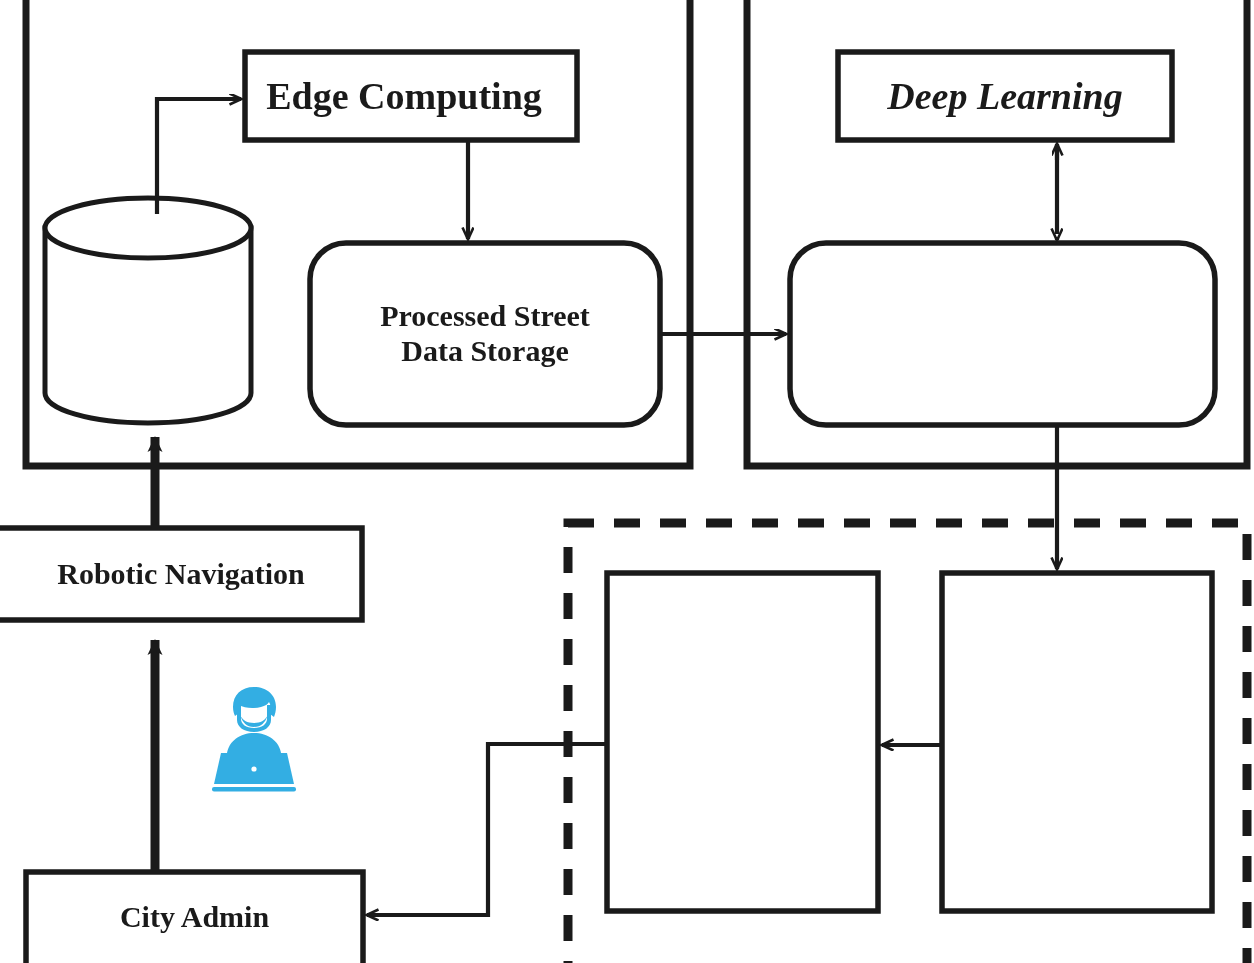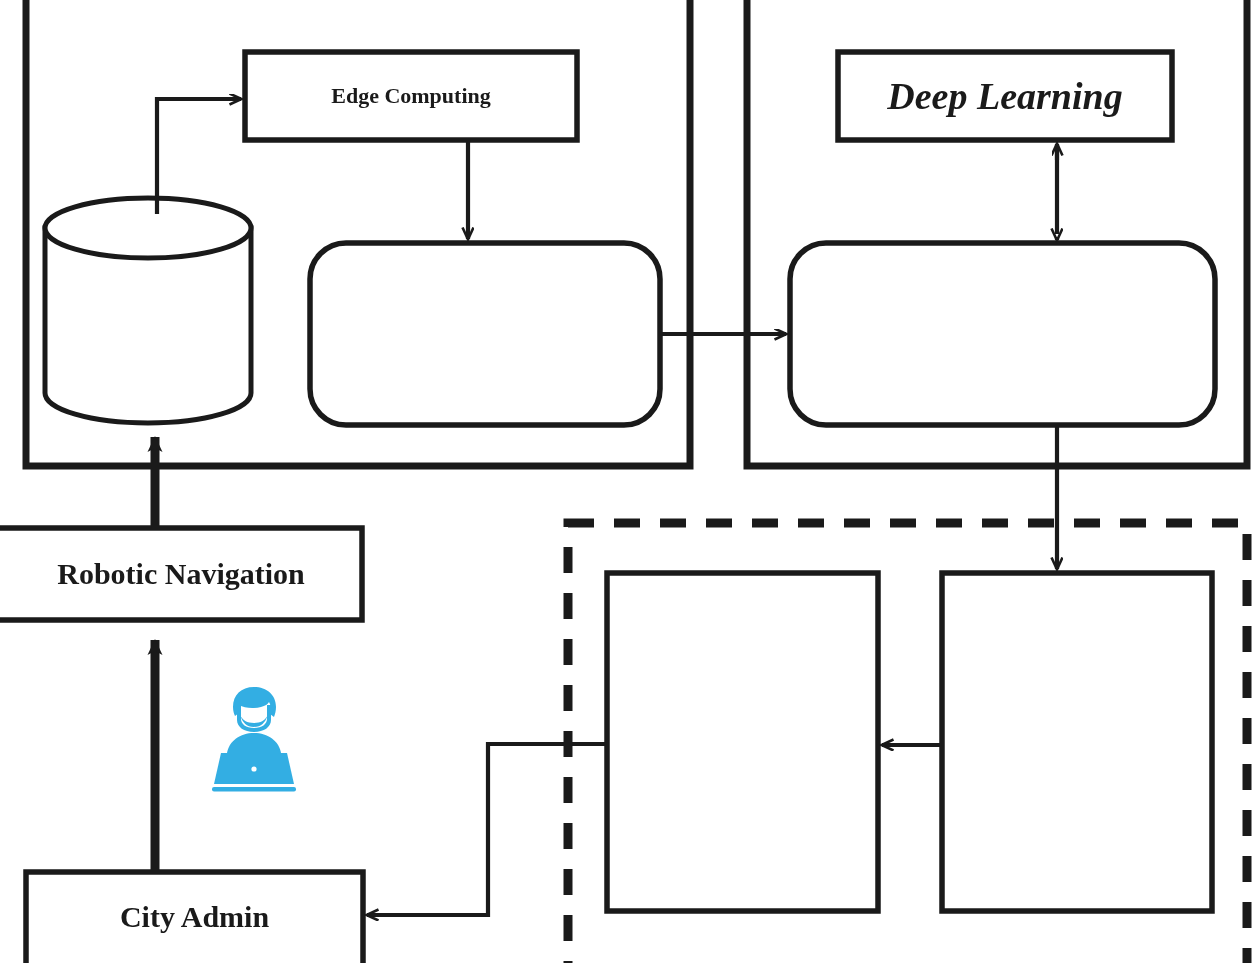--- a/index.html
+++ b/index.html
@@ -31,21 +31,21 @@
     align-items: center;
     justify-content: center;
     text-align: center;
     font-family: "Liberation Serif", "DejaVu Serif", serif;
     font-weight: bold;
     color: #1a1a1a;
     line-height: 1.16;
     pointer-events: none;
     white-space: pre-line;
   }
-  .lbl-edge-computing   { left: 245px;  top: 52px;  width: 332px; height: 88px;  font-size: 22px; }
+  .lbl-edge-computing   { left: 238px;  top: 52px;  width: 332px; height: 88px;  font-size: 38px; }
   .lbl-original-storage { left: 45px;   top: 230px; width: 206px; height: 190px; font-size: 30px; }
   .lbl-processed-storage{ left: 310px;  top: 243px; width: 350px; height: 182px; font-size: 30px; }
   .lbl-deep-learning    { left: 838px;  top: 52px;  width: 334px; height: 88px;  font-size: 38px; font-style: italic; }
   .lbl-hog              { left: 790px;  top: 243px; width: 425px; height: 182px; font-size: 30px; }
   .lbl-robotic-nav      { left: 0px;    top: 528px; width: 362px; height: 92px;  font-size: 30px; }
   .lbl-city-admin       { left: 26px;   top: 872px; width: 337px; height: 91px;  font-size: 30px; }
   .lbl-visualize        { left: 607px;  top: 573px; width: 271px; height: 338px; font-size: 30px; }
   .lbl-ssd              { left: 942px;  top: 573px; width: 270px; height: 338px; font-size: 30px; }
 
   .icon-admin {
@@ -115,20 +115,22 @@
     <path d="M607,744 L488,744 L488,915 L367,915" fill="none" stroke="#1a1a1a" stroke-width="4.2" stroke-linejoin="miter" marker-end="url(#ah-thin)"></path>
 
     <path d="M155,872 L155,640" fill="none" stroke="#1a1a1a" stroke-width="9" marker-end="url(#ah-thick)"></path>
 
     <path d="M155,528 L155,437" fill="none" stroke="#1a1a1a" stroke-width="9" marker-end="url(#ah-thick)"></path>
   </svg>
 
   <div class="node-label lbl-edge-computing">Edge Computing</div>
 
 
+  <div class="node-label lbl-processed-storage">Processed Street
+Data Storage</div>
 
   <div class="node-label lbl-deep-learning">Deep Learning</div>
 
 
   <div class="node-label lbl-city-admin">City Admin</div>
 
   <div class="node-label lbl-robotic-nav">Robotic Navigation</div>
 
 
 

